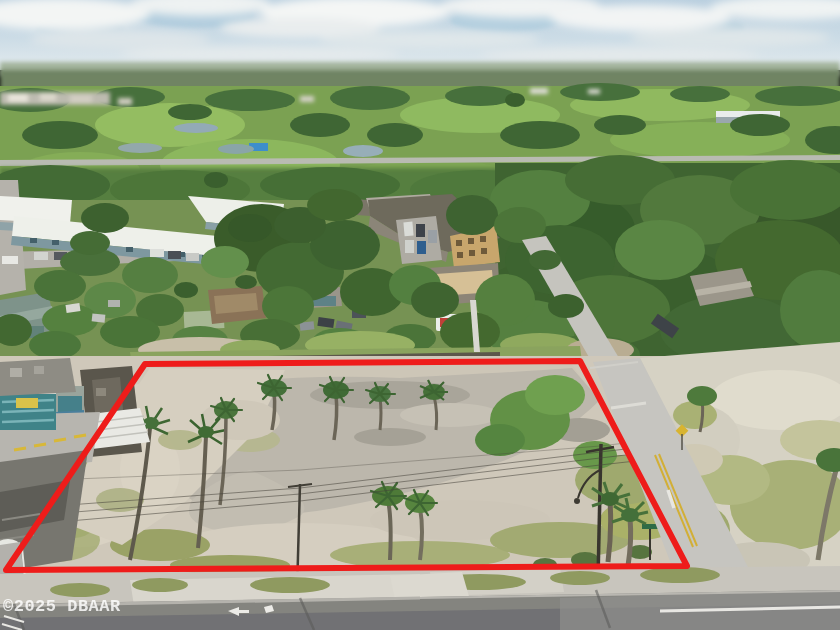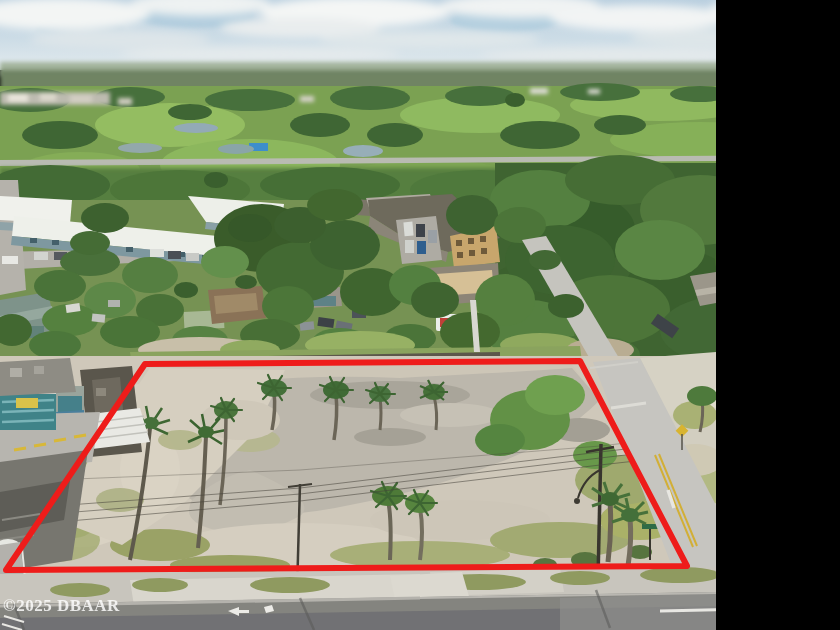--- a/index.html
+++ b/index.html
@@ -1,16 +1,16 @@
 <!DOCTYPE html>
 <html><head>
 <meta charset="utf-8">
 <style>
   html,body{margin:0;padding:0;background:#000;}
-  #stage{position:relative;width:716px;height:630px;overflow:hidden;font-family:Liberation Serif, serif;}
+  #stage{position:relative;width:840px;height:630px;overflow:hidden;font-family:Liberation Mono, monospace;}
   svg{display:block;}
 </style>
 </head>
 <body>
 <div id="stage">
 <svg width="840" height="630" viewBox="0 0 840 630">
 <defs>
   <linearGradient id="skyg" x1="0" y1="0" x2="0" y2="1">
     <stop offset="0" stop-color="#b9cfdf"></stop>
     <stop offset="0.55" stop-color="#ccdce6"></stop>

